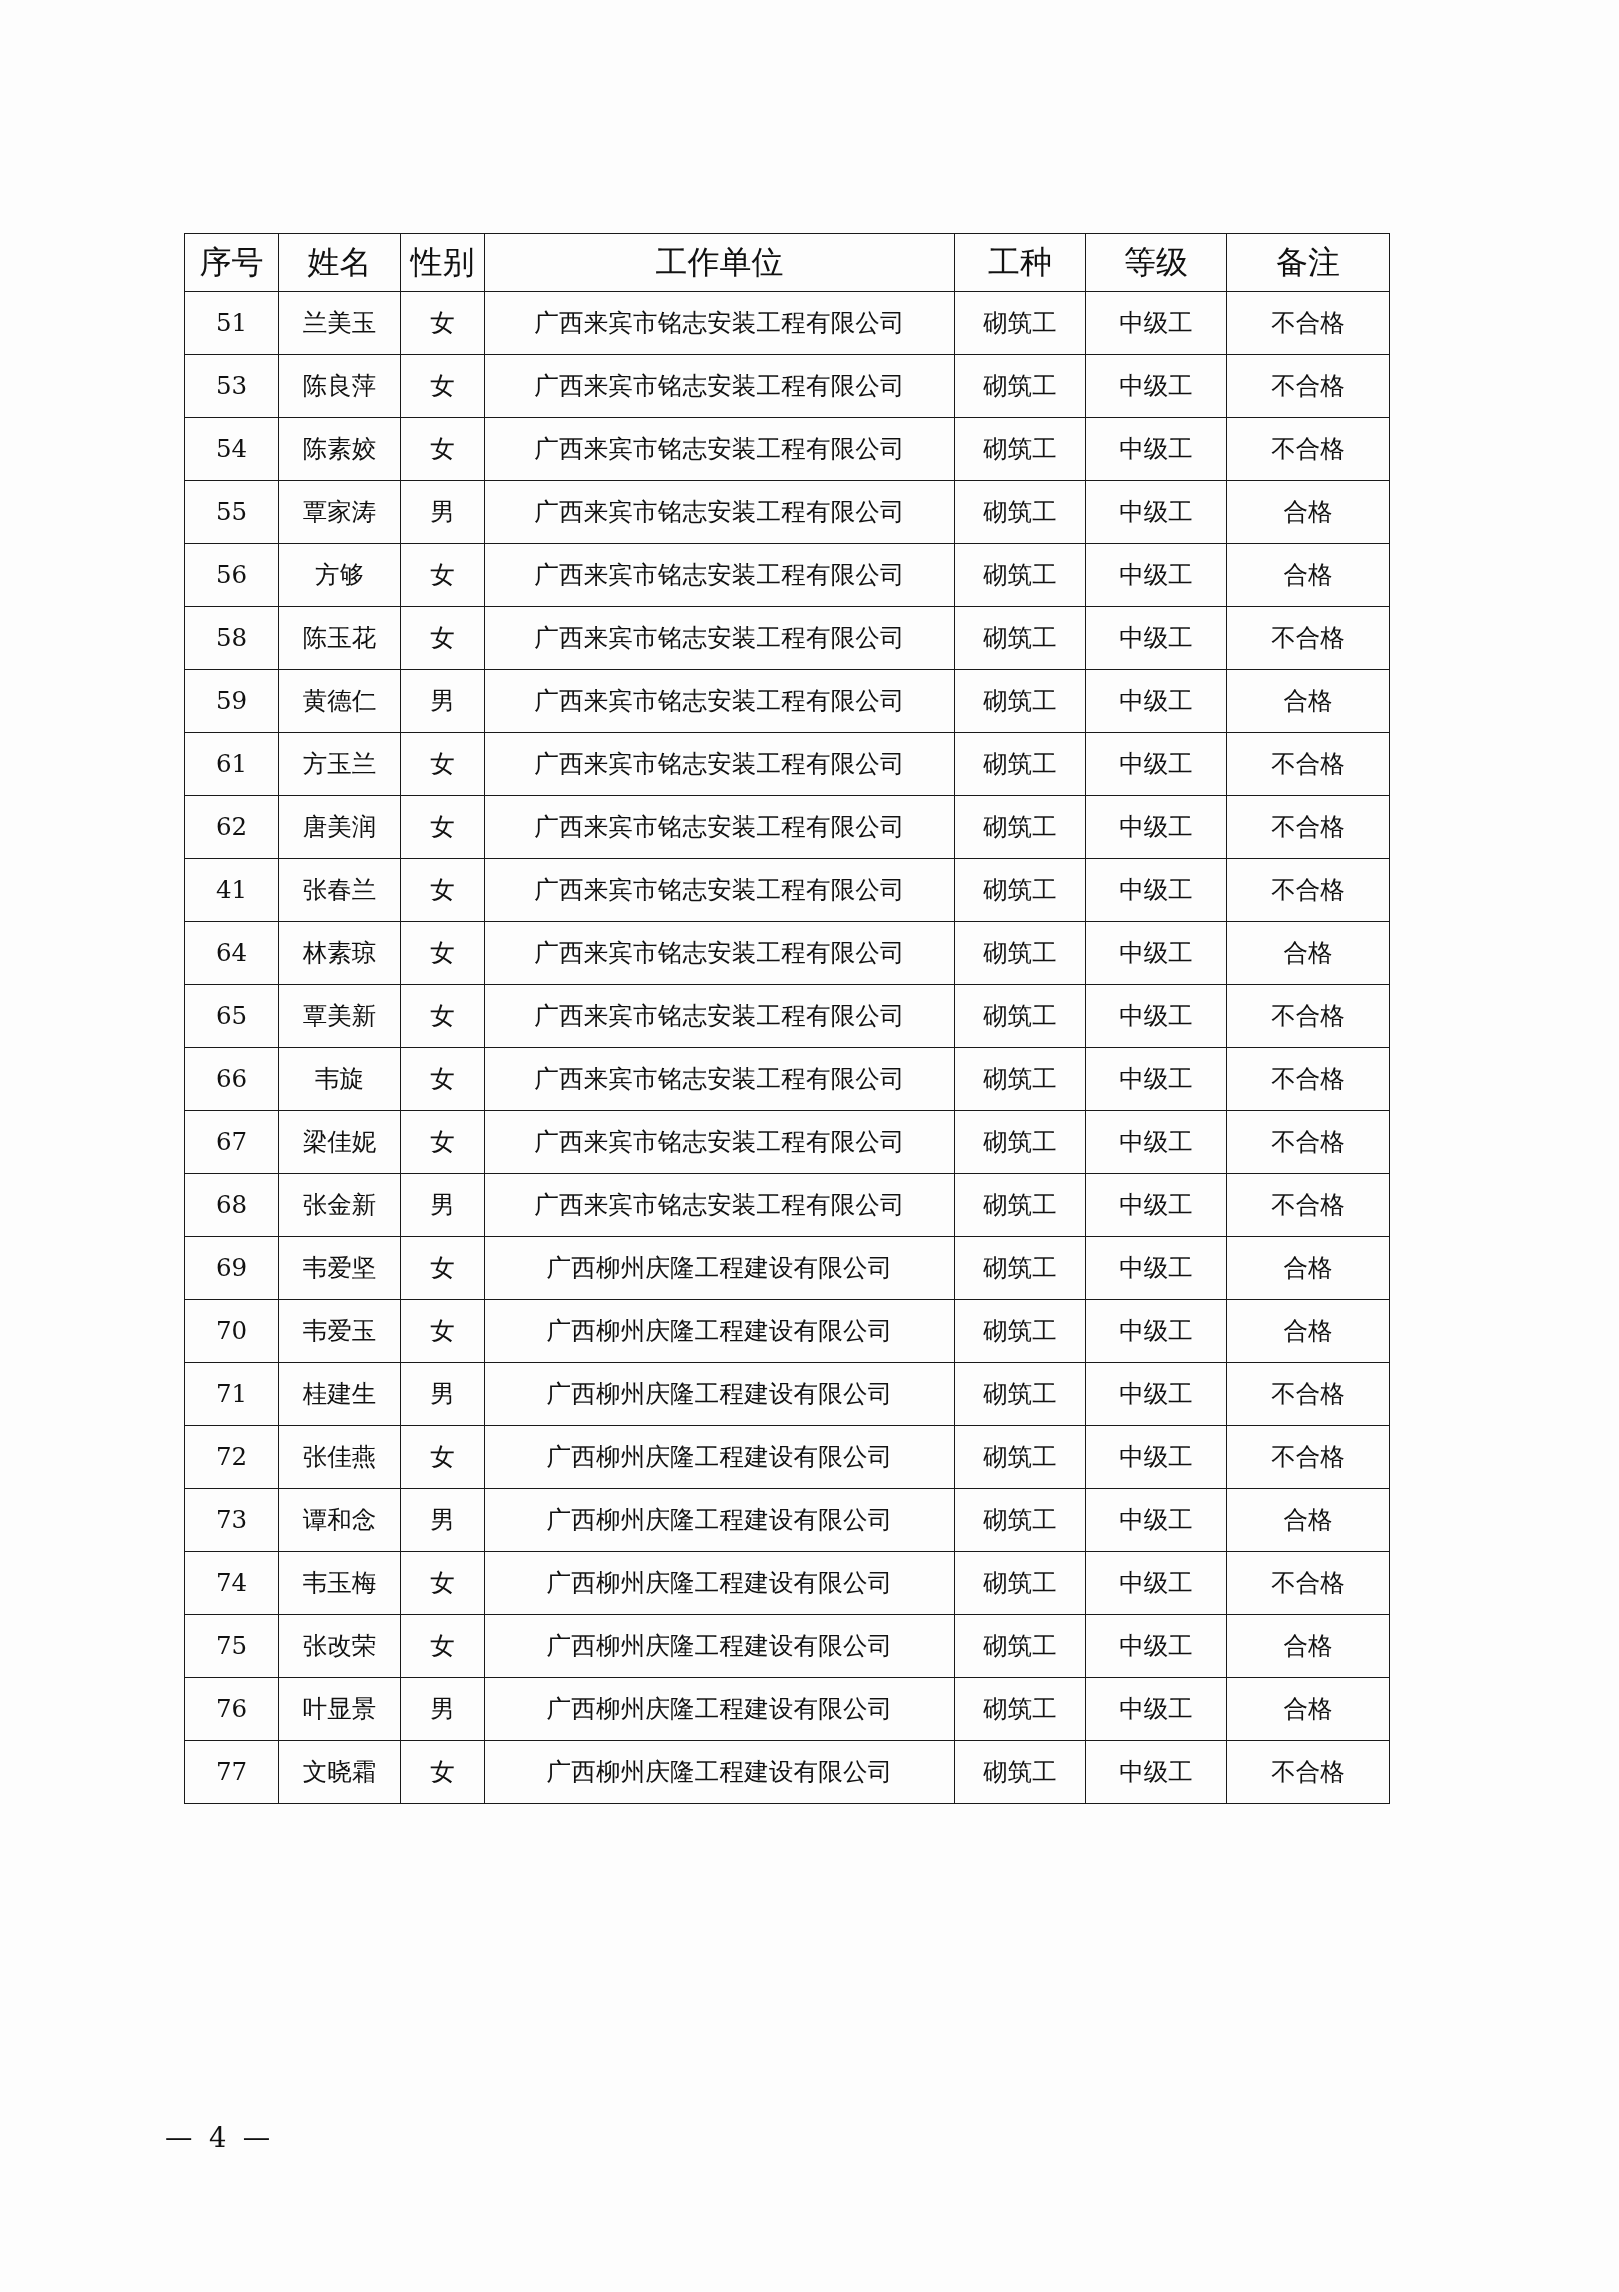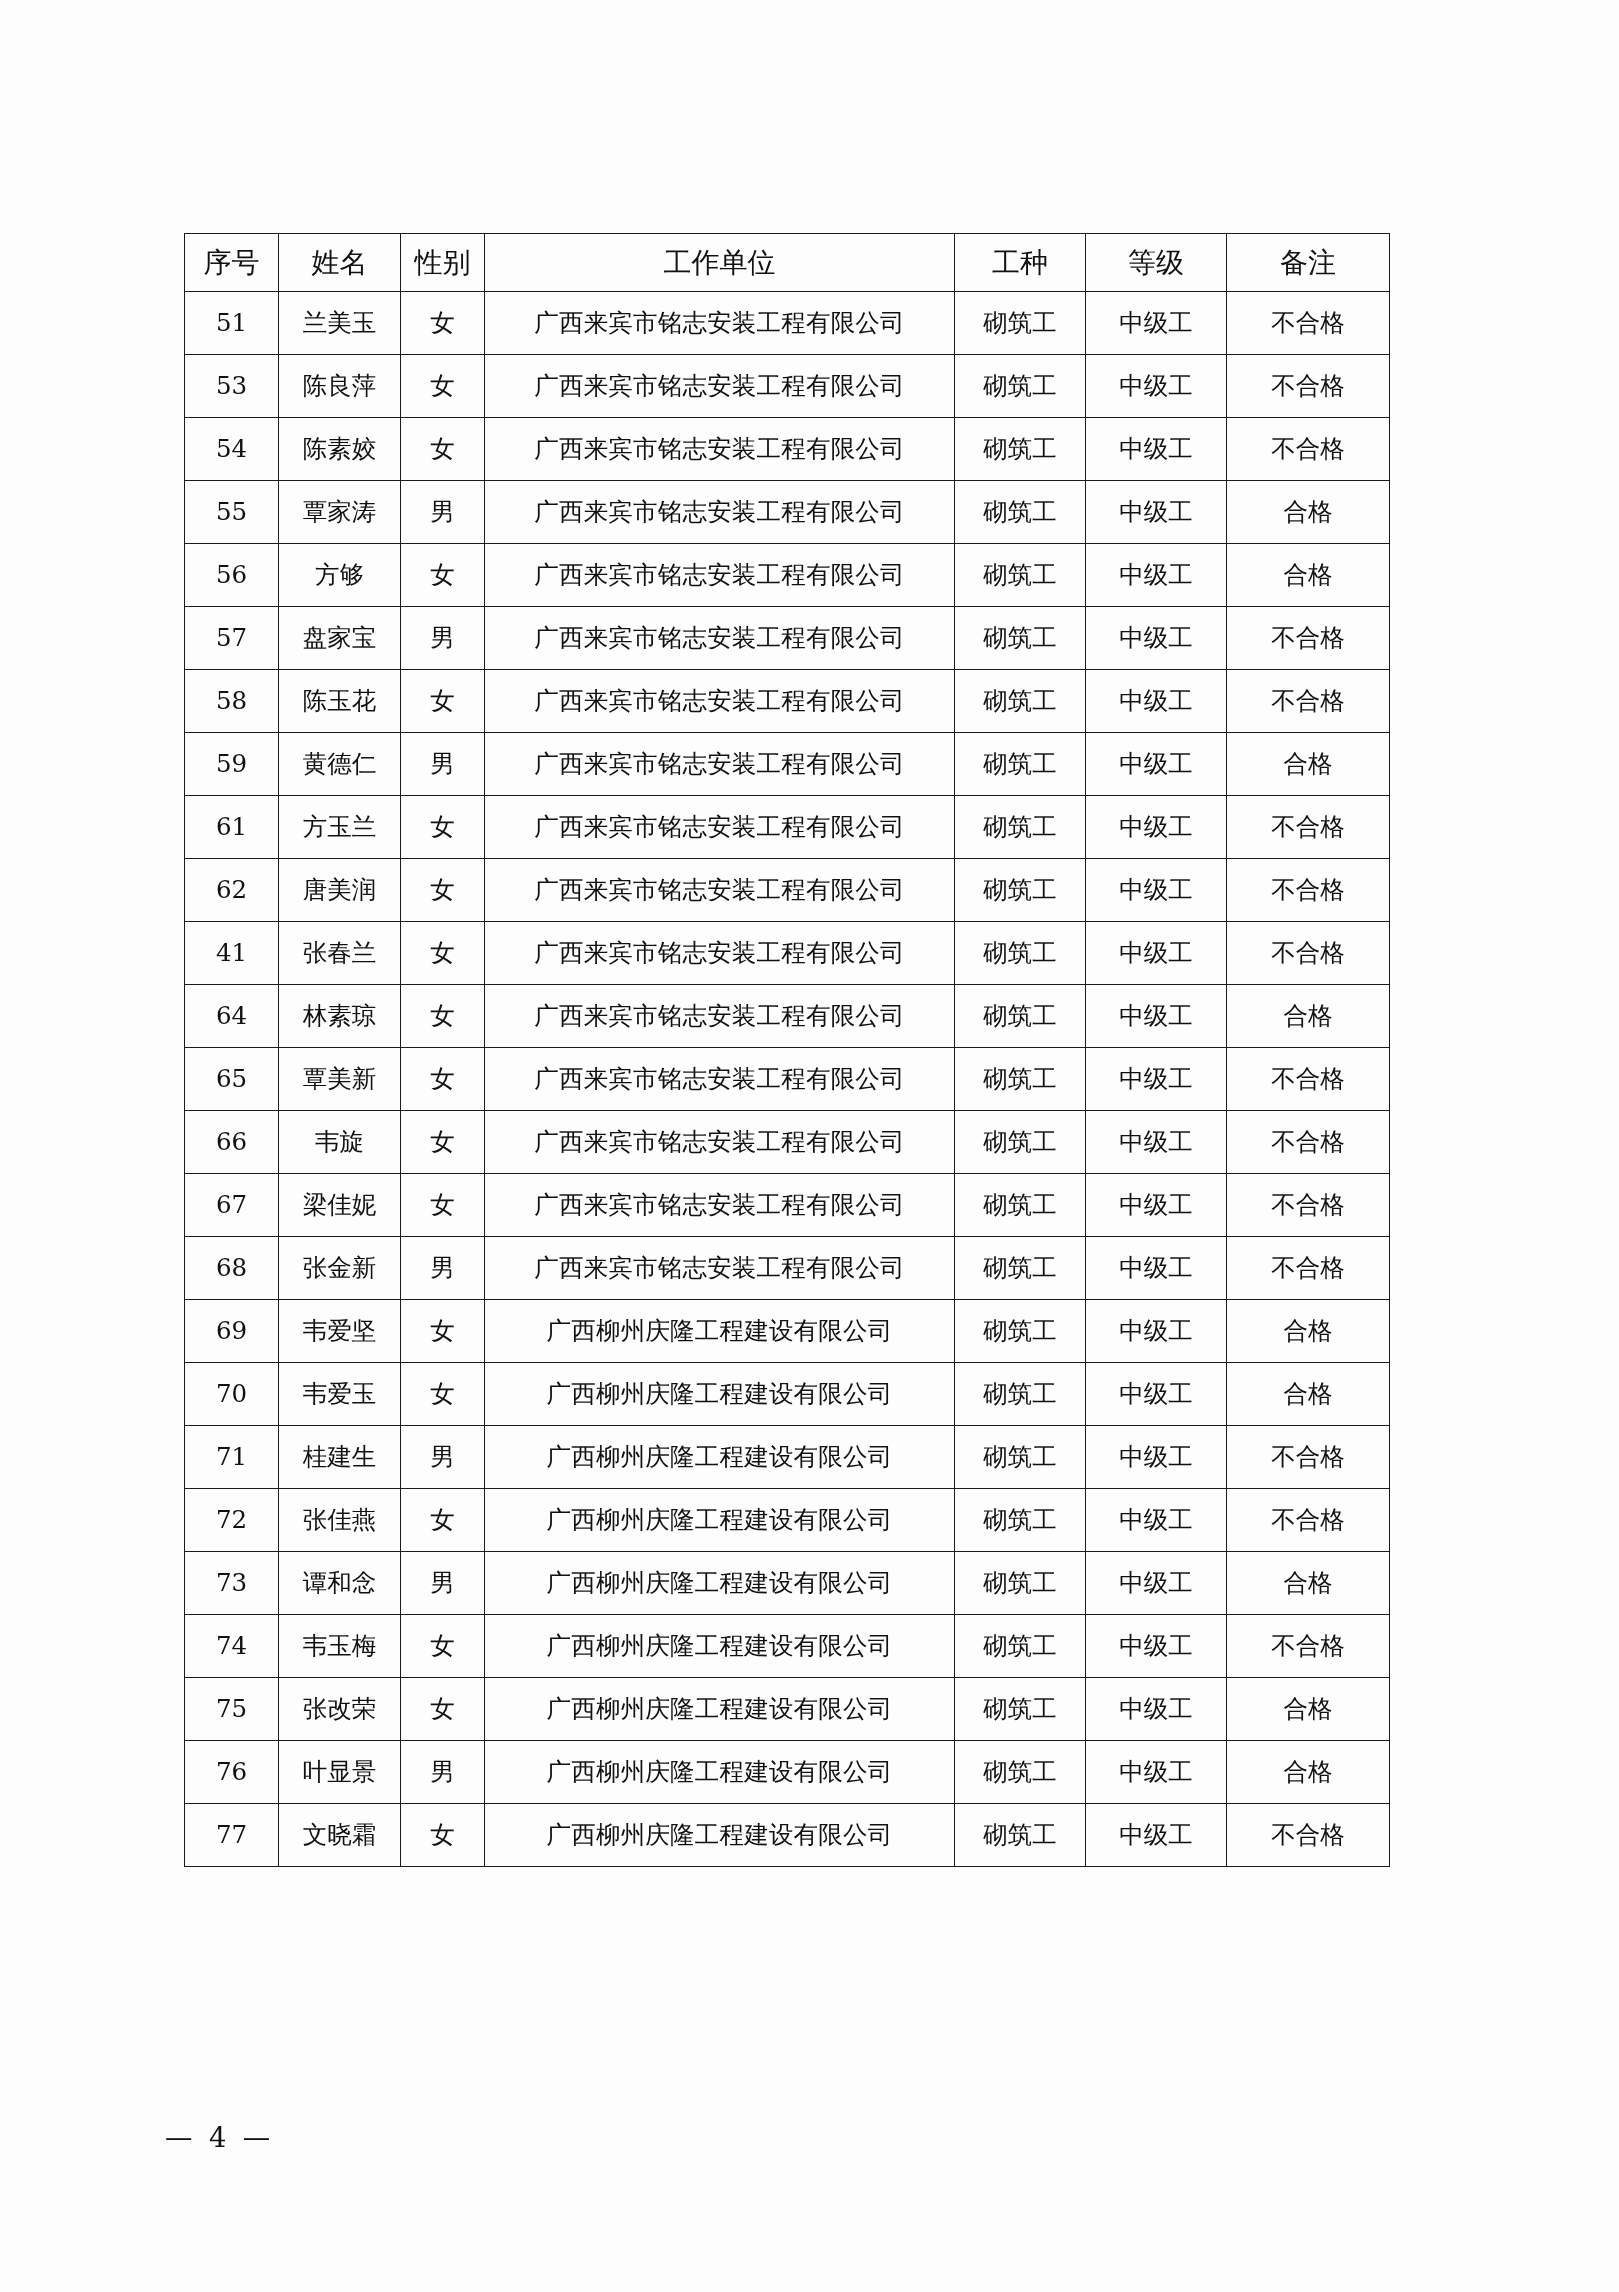--- a/index.html
+++ b/index.html
@@ -41,21 +41,21 @@
     font-weight: normal;
     padding: 0;
     height: 62px;
     line-height: 62px;
     white-space: nowrap;
     font-family: "DejaVu Serif", "Liberation Serif", serif;
   }
   table.roster thead td {
     height: 57px;
     line-height: 57px;
-    font-size: 28px;
+    font-size: 32px;
   }
   col.c-idx   { width: 94px; }
   col.c-name  { width: 122px; }
   col.c-sex   { width: 84px; }
   col.c-unit  { width: 470px; }
   col.c-job   { width: 131px; }
   col.c-level { width: 141px; }
   col.c-note  { width: 163px; }
 
   td.idx, td.sex, td.job, td.level, td.note, td.name {
@@ -142,29 +142,20 @@
         <tr>
           <td class="idx">56</td>
           <td class="name">方够</td>
           <td class="sex">女</td>
           <td class="unit">广西来宾市铭志安装工程有限公司</td>
           <td class="job">砌筑工</td>
           <td class="level">中级工</td>
           <td class="note">合格</td>
         </tr>
         <tr>
-          <td class="idx">57</td>
-          <td class="name">盘家宝</td>
-          <td class="sex">男</td>
-          <td class="unit">广西来宾市铭志安装工程有限公司</td>
-          <td class="job">砌筑工</td>
-          <td class="level">中级工</td>
-          <td class="note">不合格</td>
-        </tr>
-        <tr>
           <td class="idx">58</td>
           <td class="name">陈玉花</td>
           <td class="sex">女</td>
           <td class="unit">广西来宾市铭志安装工程有限公司</td>
           <td class="job">砌筑工</td>
           <td class="level">中级工</td>
           <td class="note">不合格</td>
         </tr>
         <tr>
           <td class="idx">59</td>

